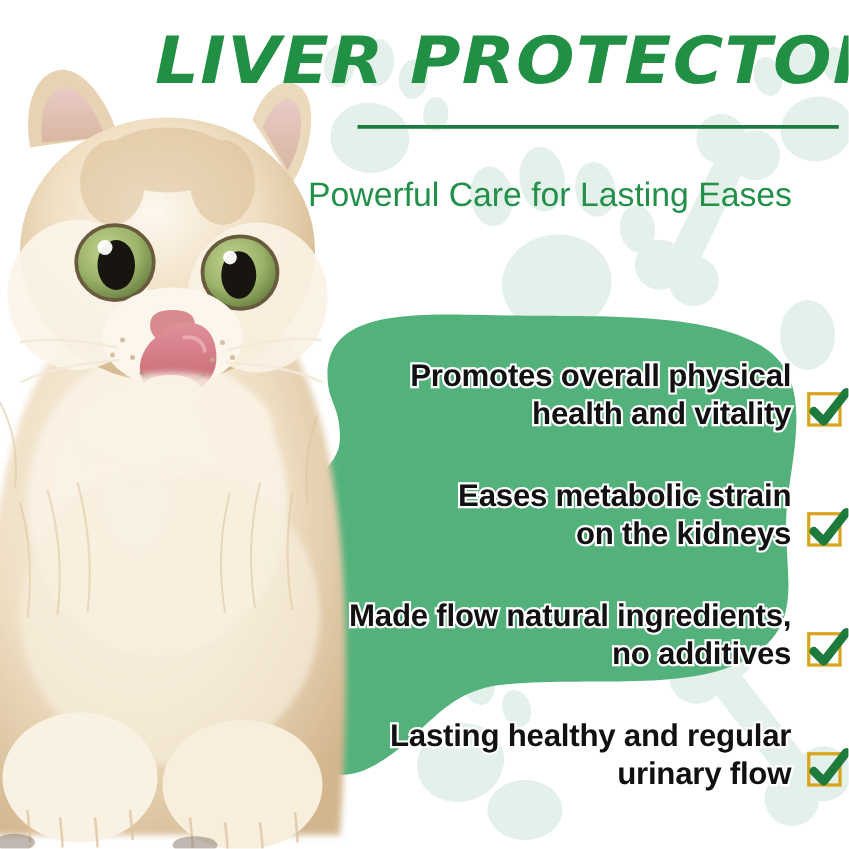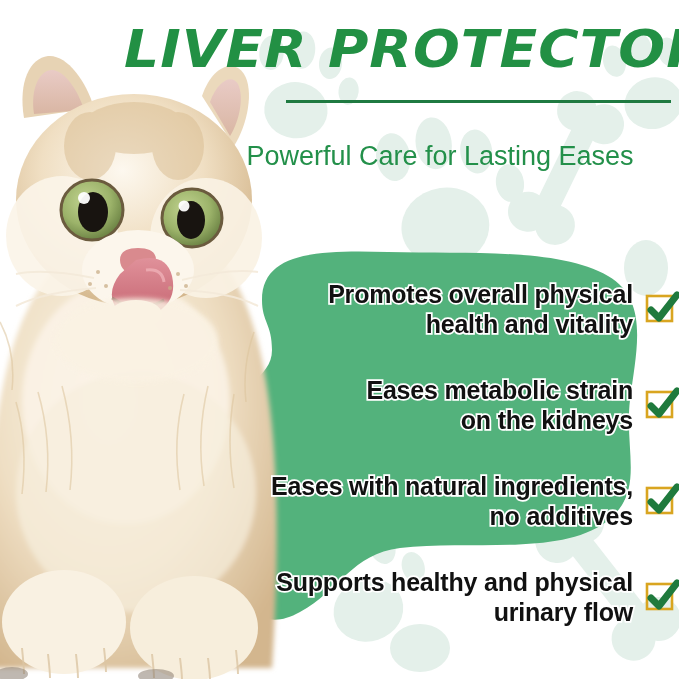--- a/index.html
+++ b/index.html
@@ -93,21 +93,21 @@
   .benefits {
     position: absolute;
     left: 150px;
     top: 272px;
     width: 529px;
     z-index: 7;
   }
   .benefit-row {
     position: relative;
     display: flex;
-    align-items: center;
+    align-items: flex-end;
     justify-content: flex-end;
     gap: 10px;
     height: 74px;
     margin-bottom: 22px;
   }
   .benefit-text {
     flex: 0 1 auto;
     text-align: right;
     font-family: "Liberation Sans", sans-serif;
     font-weight: bold;
@@ -368,32 +368,32 @@
 on the kidneys</div>
       <div class="check-box">
         <svg viewBox="0 0 36 36" width="36" height="36">
           <rect x="4" y="5" width="25" height="25" fill="none" stroke="#D9A520" stroke-width="2.6"></rect>
           <path d="M8 19 L16 27 L34 4" fill="none" stroke="#1F7A3D" stroke-width="7" stroke-linecap="round" stroke-linejoin="round"></path>
         </svg>
       </div>
     </div>
 
     <div class="benefit-row">
-      <div class="benefit-text">Eases with natural ingredients,
+      <div class="benefit-text">Made flow natural ingredients,
 no additives</div>
       <div class="check-box">
         <svg viewBox="0 0 36 36" width="36" height="36">
           <rect x="4" y="5" width="25" height="25" fill="none" stroke="#D9A520" stroke-width="2.6"></rect>
           <path d="M8 19 L16 27 L34 4" fill="none" stroke="#1F7A3D" stroke-width="7" stroke-linecap="round" stroke-linejoin="round"></path>
         </svg>
       </div>
     </div>
 
     <div class="benefit-row">
-      <div class="benefit-text">Supports healthy and physical
+      <div class="benefit-text">Lasting healthy and regular
 urinary flow</div>
       <div class="check-box">
         <svg viewBox="0 0 36 36" width="36" height="36">
           <rect x="4" y="5" width="25" height="25" fill="none" stroke="#D9A520" stroke-width="2.6"></rect>
           <path d="M8 19 L16 27 L34 4" fill="none" stroke="#1F7A3D" stroke-width="7" stroke-linecap="round" stroke-linejoin="round"></path>
         </svg>
       </div>
     </div>
 
   </div>

